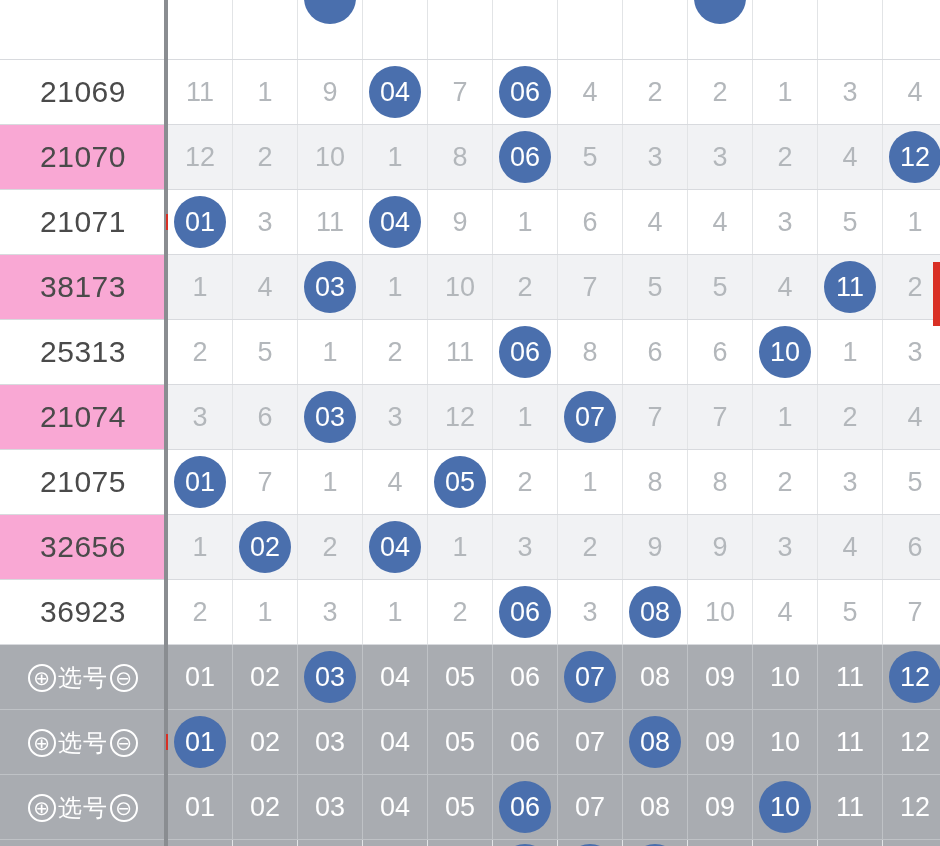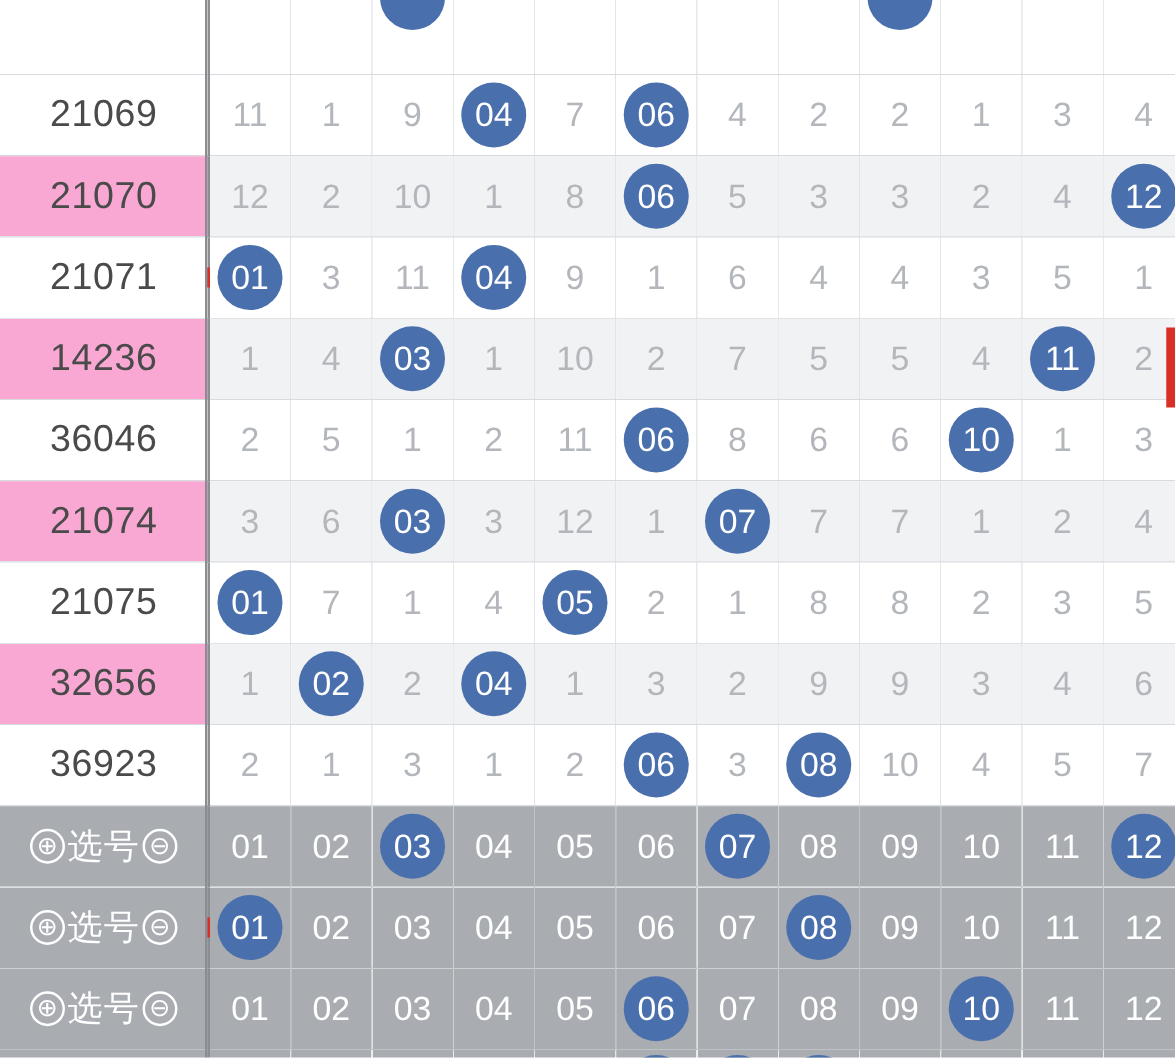--- a/index.html
+++ b/index.html
@@ -107,21 +107,21 @@
     align-items: center;
     justify-content: center;
     width: 28px;
     height: 28px;
     border: 2px solid #ffffff;
     border-radius: 50%;
     font-size: 20px;
     line-height: 1;
     box-sizing: border-box;
   }
-  .picker-text { font-size: 28px; letter-spacing: 1px; }
+  .picker-text { font-size: 24px; letter-spacing: 1px; }
 
   tr.picker .ball {
     background: #4a6fad;
     color: #ffffff;
   }
 
   
   tr.tail td {
     background: #a9acb1;
     height: 60px;
@@ -226,36 +226,36 @@
           <td class="num"><span>9</span></td>
           <td class="num"><span>1</span></td>
           <td class="num"><span>6</span></td>
           <td class="num"><span>4</span></td>
           <td class="num"><span>4</span></td>
           <td class="num"><span>3</span></td>
           <td class="num"><span>5</span></td>
           <td class="num"><span>1</span></td>
         </tr>
         <tr class="alt">
-          <td class="issue">14236</td>
+          <td class="issue">38173</td>
           <td class="num"><span>1</span></td>
           <td class="num"><span>4</span></td>
           <td class="num"><span class="ball">03</span></td>
           <td class="num"><span>1</span></td>
           <td class="num"><span>10</span></td>
           <td class="num"><span>2</span></td>
           <td class="num"><span>7</span></td>
           <td class="num"><span>5</span></td>
           <td class="num"><span>5</span></td>
           <td class="num"><span>4</span></td>
           <td class="num"><span class="ball">11</span></td>
           <td class="num"><span>2</span></td>
         </tr>
         <tr>
-          <td class="issue">36046</td>
+          <td class="issue">25313</td>
           <td class="num"><span>2</span></td>
           <td class="num"><span>5</span></td>
           <td class="num"><span>1</span></td>
           <td class="num"><span>2</span></td>
           <td class="num"><span>11</span></td>
           <td class="num"><span class="ball">06</span></td>
           <td class="num"><span>8</span></td>
           <td class="num"><span>6</span></td>
           <td class="num"><span>6</span></td>
           <td class="num"><span class="ball">10</span></td>

